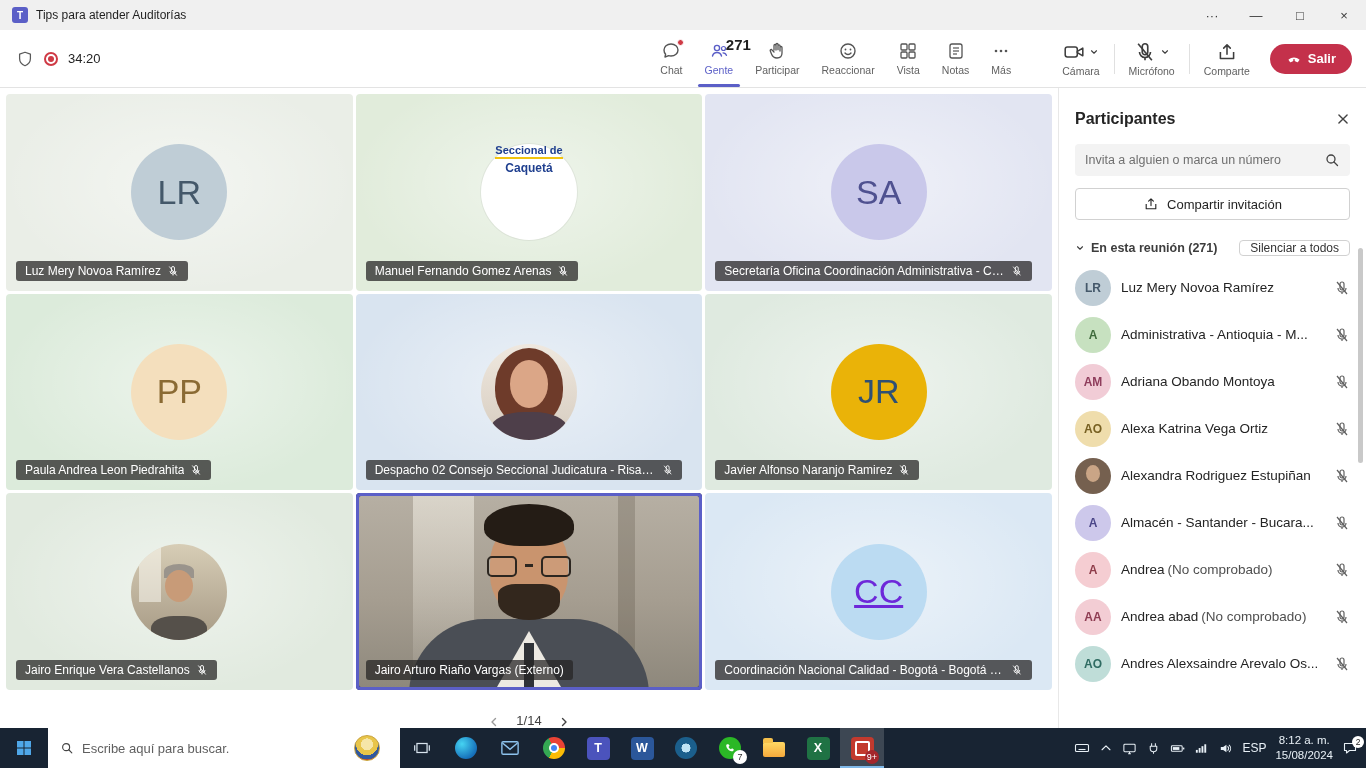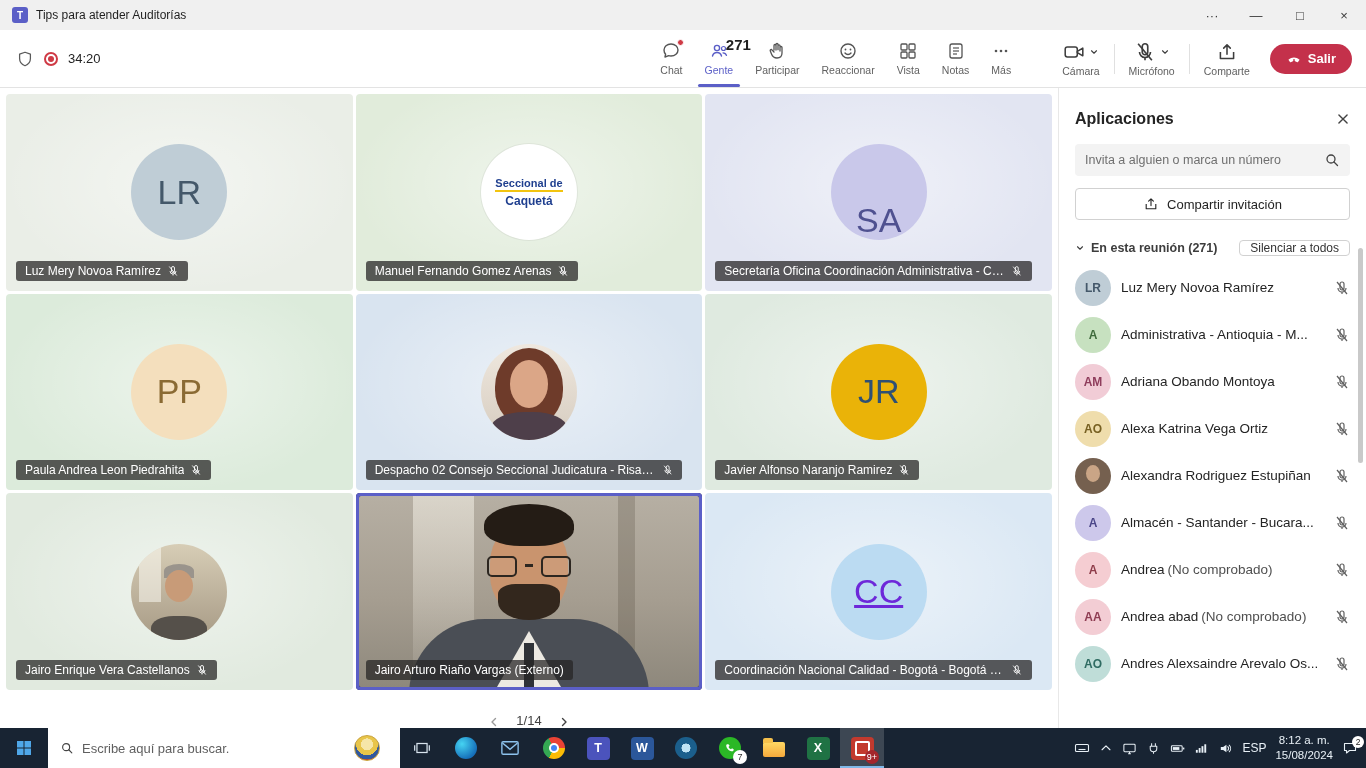--- a/index.html
+++ b/index.html
@@ -53,21 +53,21 @@
     justify-content:center; background:#e8ece8; }
   .tile::before { content:''; position:absolute; inset:0;
     background:radial-gradient(ellipse at 50% 45%, rgba(255,255,255,0.45), rgba(255,255,255,0) 72%); }
   .avatar-xl { width:96px; height:96px; border-radius:50%; display:flex; align-items:center;
     justify-content:center; font-size:34px; font-weight:500; position:relative; }
   .tile-label { position:absolute; left:10px; bottom:10px; display:flex; align-items:center; gap:6px;
     background:rgba(38,37,36,0.74); color:#fff; border-radius:3px; padding:3px 9px; font-size:12px;
     max-width:calc(100% - 30px); z-index:3; }
   .tl-name { white-space:nowrap; overflow:hidden; text-overflow:ellipsis; }
   .logo-circle { width:96px; height:96px; border-radius:50%; background:#fff; display:flex;
-    flex-direction:column; align-items:center; justify-content:center; gap:2px; position:relative;
+    flex-direction:column; align-items:center; gap:2px; position:relative;
     box-shadow:0 0 0 1px rgba(0,0,0,0.05); }
   .logo-l1 { font-size:11px; font-weight:700; color:#1f3f8f; border-bottom:2px solid #f2c40f;
     padding-bottom:1px; }
   .logo-l2 { font-size:12px; font-weight:700; color:#1f3f8f; }
   .photo-xl { width:96px; height:96px; border-radius:50%; position:relative; overflow:hidden; }
   .photo-xl i { position:absolute; display:block; }
   .pw { background:linear-gradient(180deg,#efe8df,#d6ccbf); }
   .pw .hair { top:4px; left:14px; width:68px; height:78px; border-radius:50% 50% 46% 46%; background:#6e3b2a; }
   .pw .face { top:16px; left:29px; width:38px; height:48px; border-radius:50%; background:#dba687; }
   .pw .body { bottom:-8px; left:10px; width:76px; height:36px; border-radius:44% 44% 0 0; background:#4e3f4a; }
@@ -464,21 +464,21 @@
           </div>
           <div class="tile-label">
             <span class="tl-name">Manuel Fernando Gomez Arenas</span>
             <svg class="s12">
                 <use href="#i-mic-off"></use>
               </svg>
           </div>
         </div>
 
         <div class="tile" style="background: rgb(226, 229, 242);">
-          <div class="avatar-xl" style="background: rgb(201, 200, 234); color: rgb(79, 81, 144); align-items: flex-end;">
+          <div class="avatar-xl" style="background: rgb(201, 200, 234); color: rgb(79, 81, 144);">
               <span>SA</span>
             </div>
           <div class="tile-label">
             <span class="tl-name">Secretaría Oficina Coordinación Administrativa - Caq...</span>
             <svg class="s12">
                 <use href="#i-mic-off"></use>
               </svg>
           </div>
         </div>
 
@@ -580,21 +580,21 @@
         <button class="pg-btn" style="color:#424242">
             <svg class="s12">
               <use href="#i-chev-right"></use>
             </svg>
           </button>
       </div>
     </div>
 
     <aside class="panel">
       <div class="panel-head">
-        <span class="panel-title">Aplicaciones</span>
+        <span class="panel-title">Participantes</span>
         <button class="icon-btn">
             <svg class="s14">
               <use href="#i-close"></use>
             </svg>
           </button>
       </div>
       <div class="panel-search">
         <input placeholder="Invita a alguien o marca un número" style="">
         <svg class="s16" style="color:#424242">
             <use href="#i-search"></use>

